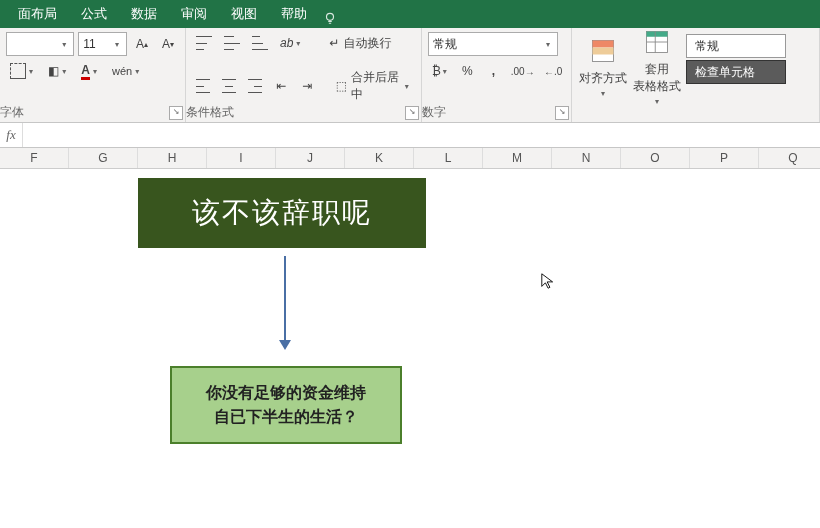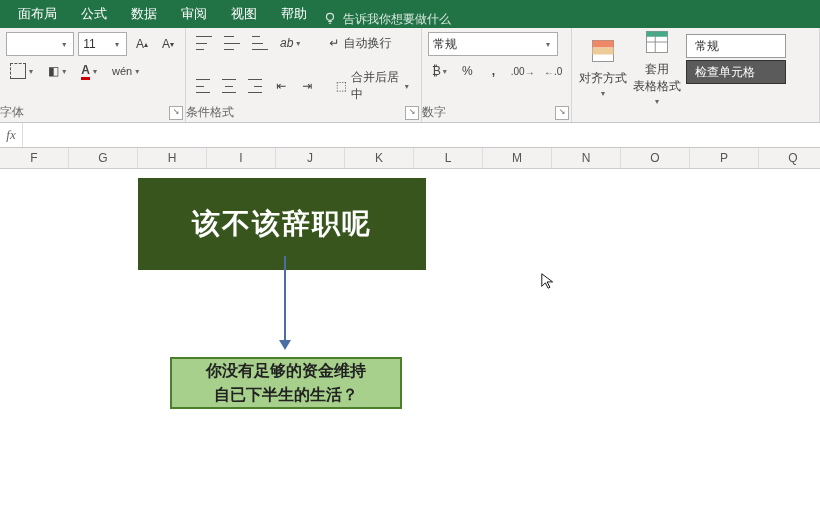--- a/index.html
+++ b/index.html
@@ -27,22 +27,22 @@
   
   .fbar{height:24px;border-bottom:1px solid #c6c6c6;display:flex;align-items:center;background:#fff;}
   .fbar .fx{width:22px;text-align:center;font-style:italic;color:#666;font-family:"Times New Roman",serif;font-size:13px;border-right:1px solid #ddd;height:100%;line-height:24px;}
   .fbar input{flex:1;border:none;font-size:12px;padding:0 6px;height:100%;}
   
   .sheet{position:relative;height:calc(528px - 28px - 94px - 24px);overflow:hidden;background:#fff;}
   .colhdr{height:20px;display:flex;border-bottom:1px solid #ccc;background:#f3f2f1;position:absolute;top:0;left:0;right:0;}
   .colhdr div{flex:0 0 68px;text-align:center;font-size:12px;color:#555;border-right:1px solid #ddd;line-height:20px;}
   .canvas{position:absolute;top:20px;left:0;right:0;bottom:0;}
   
-  .titleBox{position:absolute;left:138px;top:10px;width:288px;height:92px;background:#38551e;color:#fff;font-size:28px;font-weight:700;display:flex;align-items:center;justify-content:center;letter-spacing:2px;}
-  .qBox{position:absolute;left:170px;top:189px;width:232px;height:52px;background:#a7d08c;border:2px solid #4b7f2b;color:#222;font-size:16px;font-weight:700;display:flex;align-items:center;justify-content:center;text-align:center;padding:4px;box-sizing:border-box;line-height:1.5;}
+  .titleBox{position:absolute;left:138px;top:10px;width:288px;height:70px;background:#38551e;color:#fff;font-size:28px;font-weight:400;display:flex;align-items:center;justify-content:center;letter-spacing:2px;}
+  .qBox{position:absolute;left:170px;top:198px;width:232px;height:78px;background:#a7d08c;border:2px solid #4b7f2b;color:#222;font-size:16px;font-weight:700;display:flex;align-items:center;justify-content:center;text-align:center;padding:4px;box-sizing:border-box;line-height:1.5;}
   .arrowLine{position:absolute;left:284px;top:88px;width:2px;height:86px;background:#4a6fa5;}
   .arrowHead{position:absolute;left:279px;top:172px;width:0;height:0;border-left:6px solid transparent;border-right:6px solid transparent;border-top:10px solid #4a6fa5;}
   .cursor{position:absolute;left:540px;top:124px;pointer-events:none;}
   .cursor svg{width:18px;height:18px;}
   
   .al{width:16px;height:14px;display:flex;flex-direction:column;justify-content:space-between;}
   .al span{height:1px;background:#555;display:block;}
 </style>
 </head>
 <body>
@@ -55,21 +55,20 @@
   <div class="mitem">审阅</div>
   <div class="mitem">视图</div>
   <div class="mitem">帮助</div>
   <div class="tellme">
     <span>
       <svg viewBox="0 0 24 24" fill="none" stroke="#d8e8df" stroke-width="2">
             <circle cx="12" cy="10" r="6"></circle>
             <path d="M9 18h6M10 21h4"></path>
           </svg>
     </span>
-    <span>告诉我你想要做什么</span>
   </div>
 </div>
 
 <div class="ribbon">
 
   <div class="group" style="width:186px">
     <div class="row" style="margin-bottom:4px">
       <div class="combo" style="width:60px">
             <span class="dd">▾</span>
           </div>

